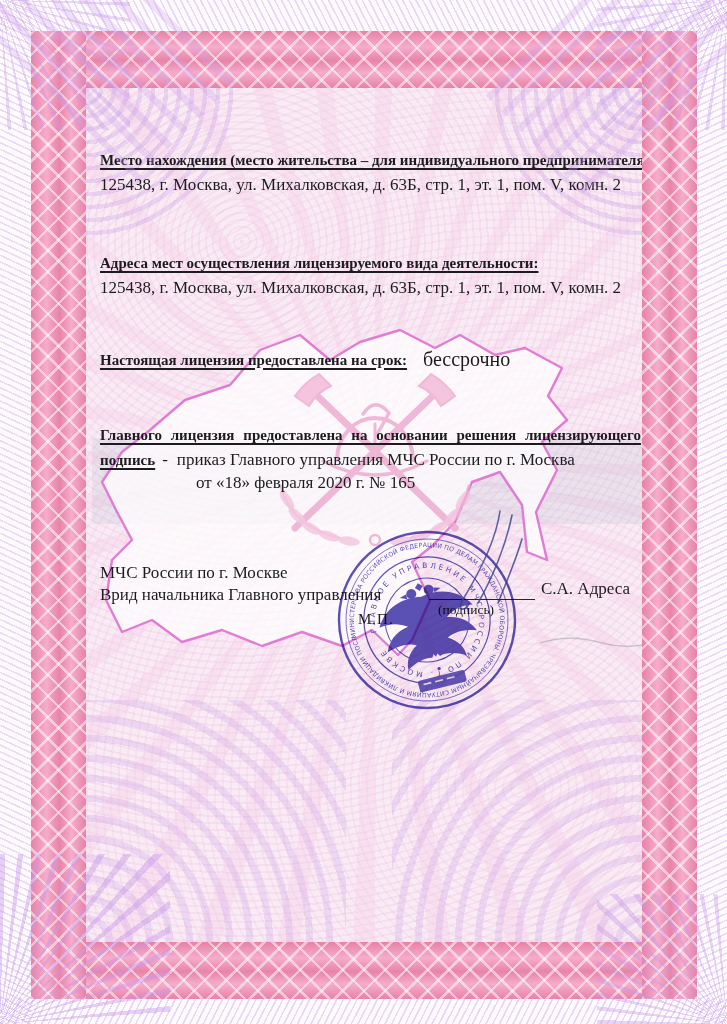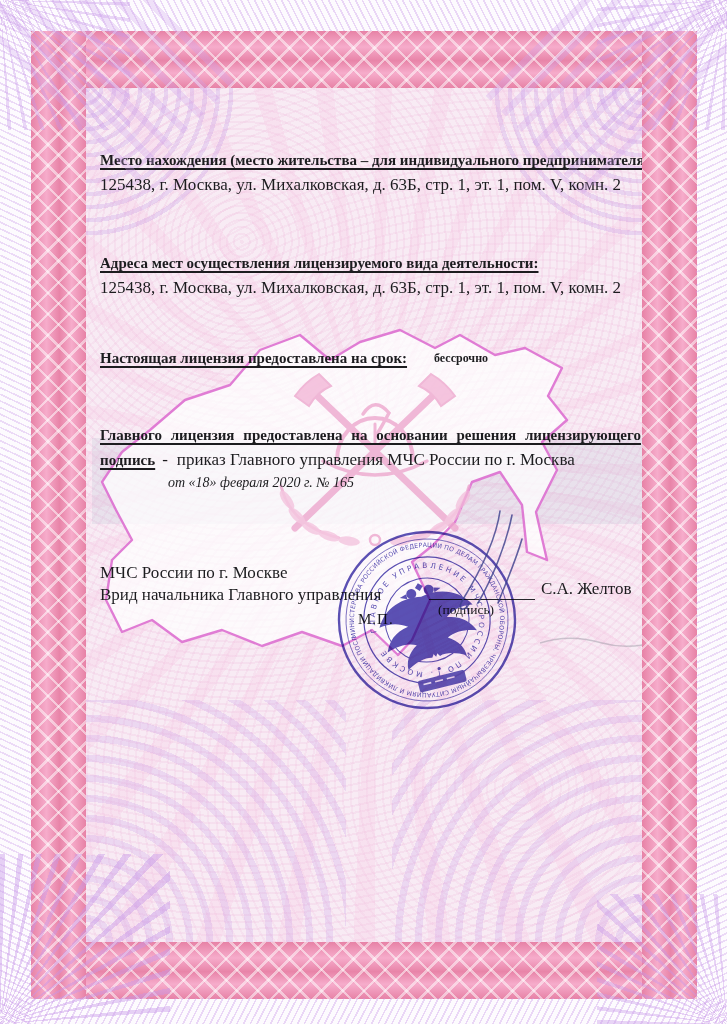--- a/index.html
+++ b/index.html
@@ -63,26 +63,26 @@
       background:rgba(173,184,206,.20);pointer-events:none;}
   
   .map-svg{position:absolute;left:80px;top:315px;z-index:3;pointer-events:none;}
   .emblem-svg{position:absolute;left:245px;top:360px;z-index:3;opacity:.78;pointer-events:none;}
   
   .tblock{position:absolute;z-index:5;width:560px;left:100px;}
   .hd{font-weight:bold;font-size:15px;line-height:20px;text-decoration:underline;
       text-decoration-thickness:1.5px;text-underline-offset:3px;}
   .val{font-size:17px;line-height:23px;margin-top:3px;}
   .row{display:flex;align-items:center;}
-  .term-val{font-weight:bold;font-size:12px;margin-left:27px;}
+  .term-val{font-weight:normal;font-size:20px;margin-left:16px;}
   .wide{word-spacing:5px;}
   .b4l2{margin-top:4px;font-size:17px;line-height:22px;}
   .b4l2 .hd{font-size:15px;}
   .sep{margin:0 9px 0 7px;}
-  .indent{margin-left:68px;font-size:14px;line-height:23px;font-style:italic;}
+  .indent{margin-left:96px;font-size:17px;line-height:23px;}
   .sign-title{font-size:17px;line-height:22px;}
   .sig-line{position:absolute;left:429px;top:599px;width:106px;border-top:1.5px solid #26262a;z-index:5;}
   .sig-caption{position:absolute;left:438px;top:602px;font-size:13.5px;z-index:5;}
   .signer{position:absolute;left:541px;top:579px;font-size:17px;z-index:5;}
   .mp{position:absolute;left:358px;top:611px;font-size:15px;z-index:5;letter-spacing:1px;}
   
   .stamp-svg{position:absolute;left:327px;top:520px;z-index:6;transform:rotate(-14deg);
       opacity:.9;mix-blend-mode:multiply;pointer-events:none;}
   .sign-svg{position:absolute;left:440px;top:495px;z-index:7;pointer-events:none;}
   .pencil-svg{position:absolute;left:535px;top:625px;z-index:4;opacity:.4;pointer-events:none;}
@@ -168,21 +168,21 @@
     </div>
     <div class="indent">от «18» февраля 2020 г. № 165</div>
   </div>
 
   <div class="tblock" style="top:562px">
     <div class="sign-title">МЧС России по г. Москве</div>
     <div class="sign-title">Врид начальника Главного управления</div>
   </div>
   <div class="sig-line"></div>
   <div class="sig-caption">(подпись)</div>
-  <div class="signer">С.А. Желтов</div>
+  <div class="signer">С.А. Адреса</div>
   <div class="mp">М.П.</div>
 
   <svg class="stamp-svg" width="200" height="200" viewBox="0 0 200 200">
     <defs>
       <path id="ringOuter" d="M 27,100 a 73,73 0 1 1 146,0 a 73,73 0 1 1 -146,0"></path>
       <path id="ringInner" d="M 48,100 a 52,52 0 1 1 104,0 a 52,52 0 1 1 -104,0"></path>
     </defs>
     <g stroke="#4a3fae" fill="none">
       <circle cx="100" cy="100" r="88" stroke-width="2.4"></circle>
       <circle cx="100" cy="100" r="81" stroke-width="0.9" opacity="0.8"></circle>

